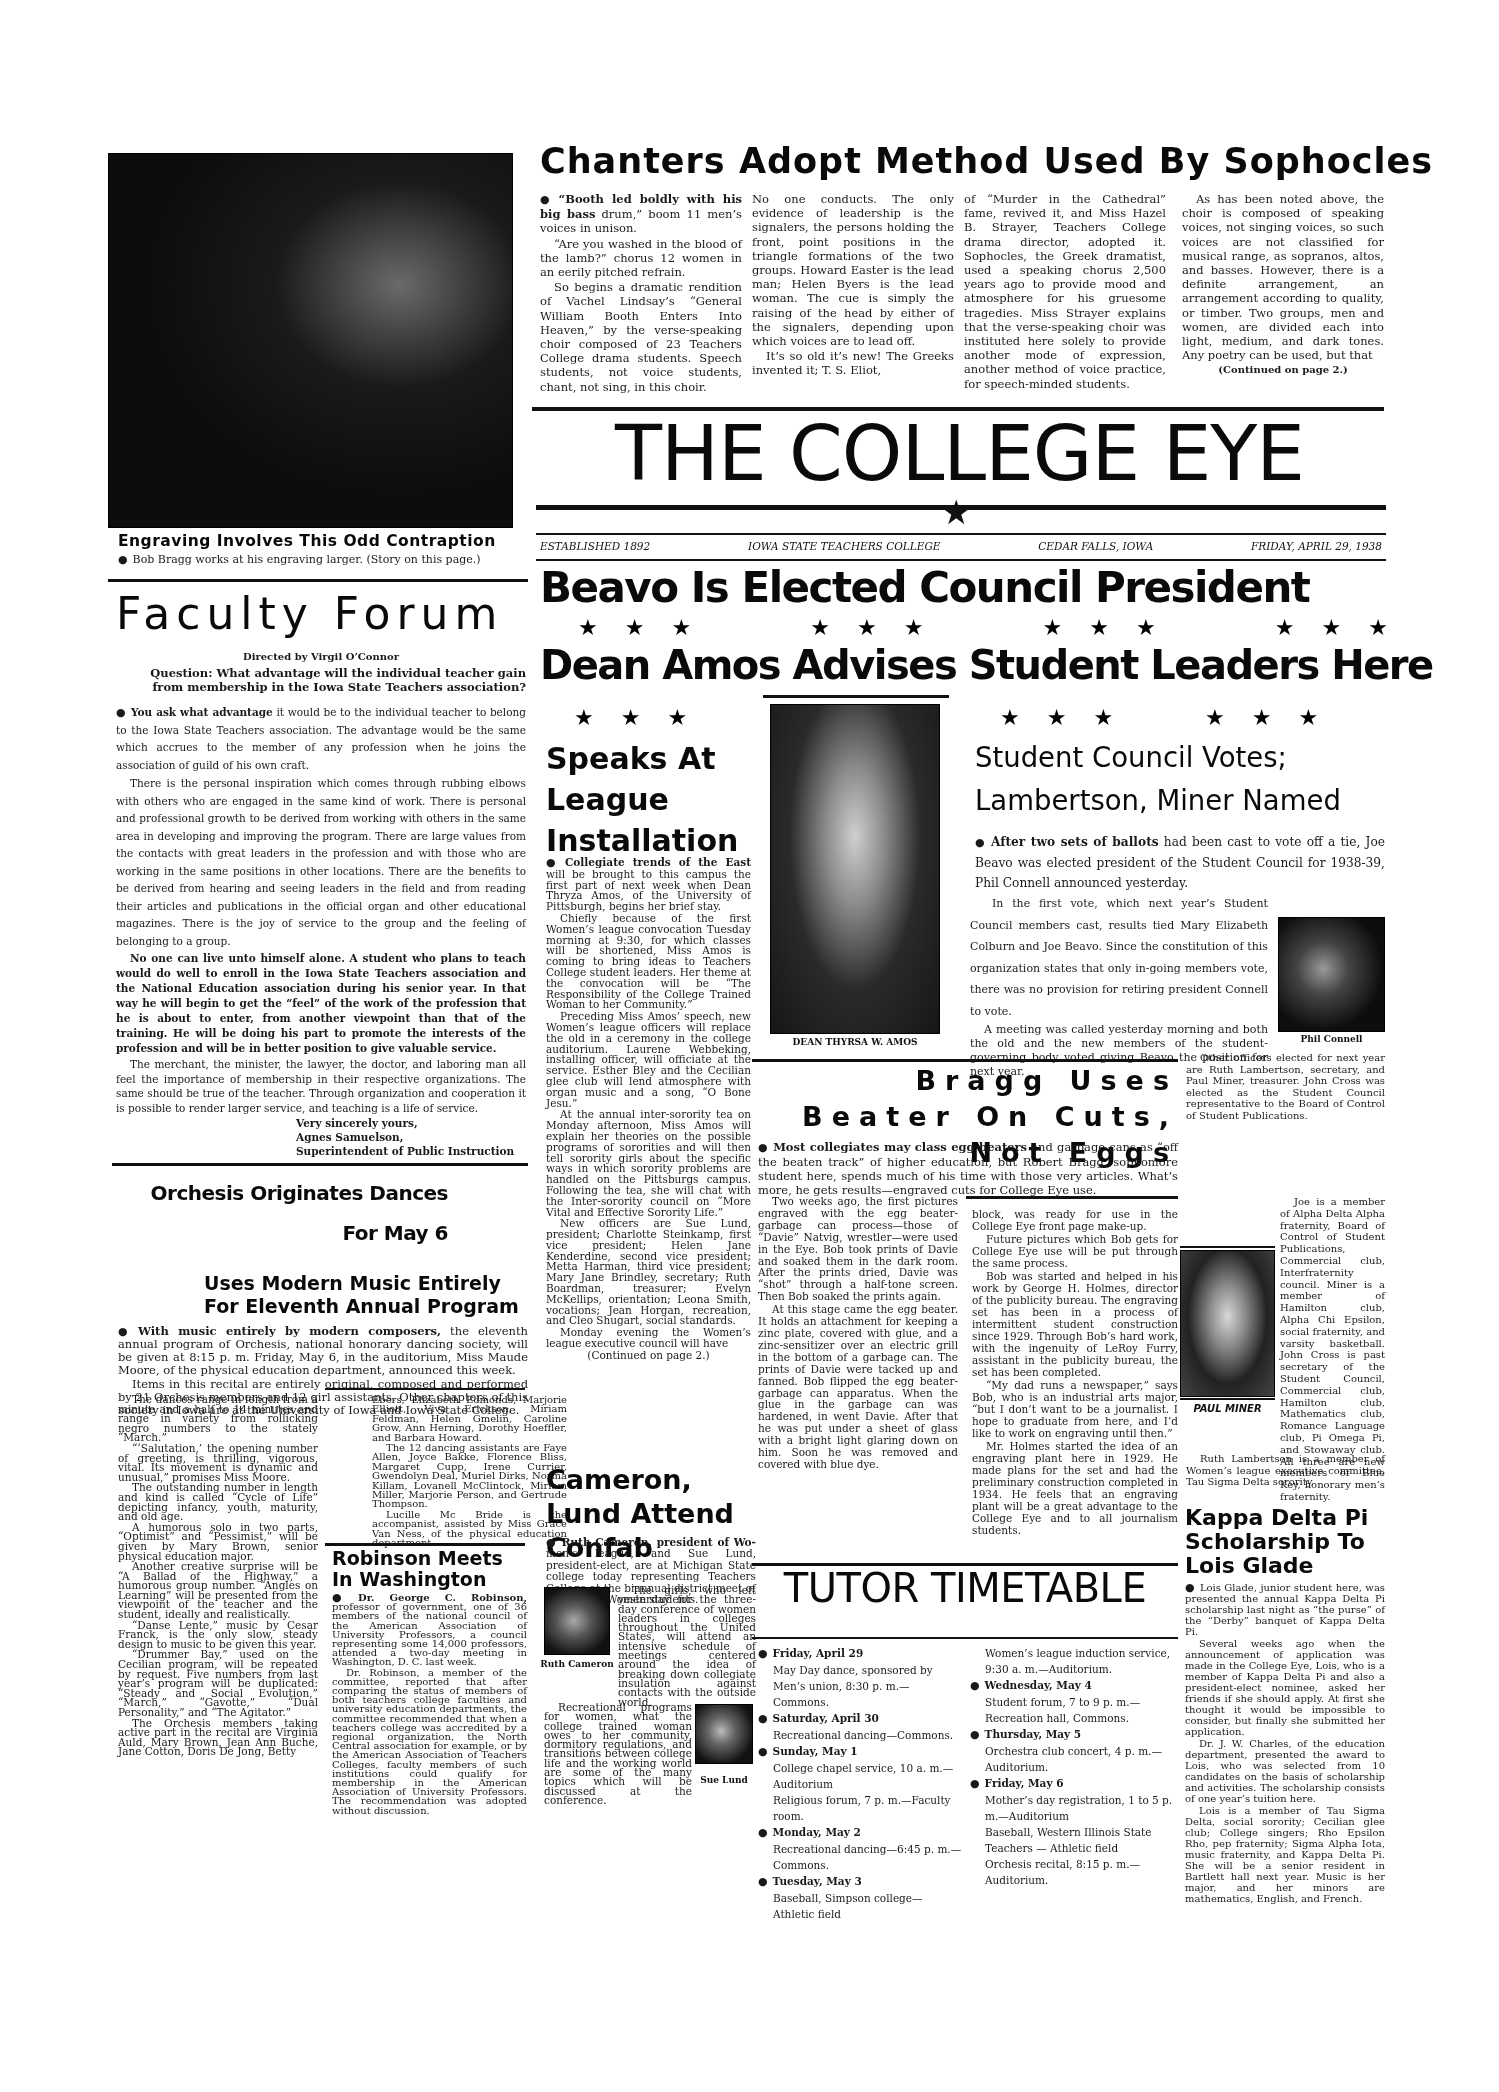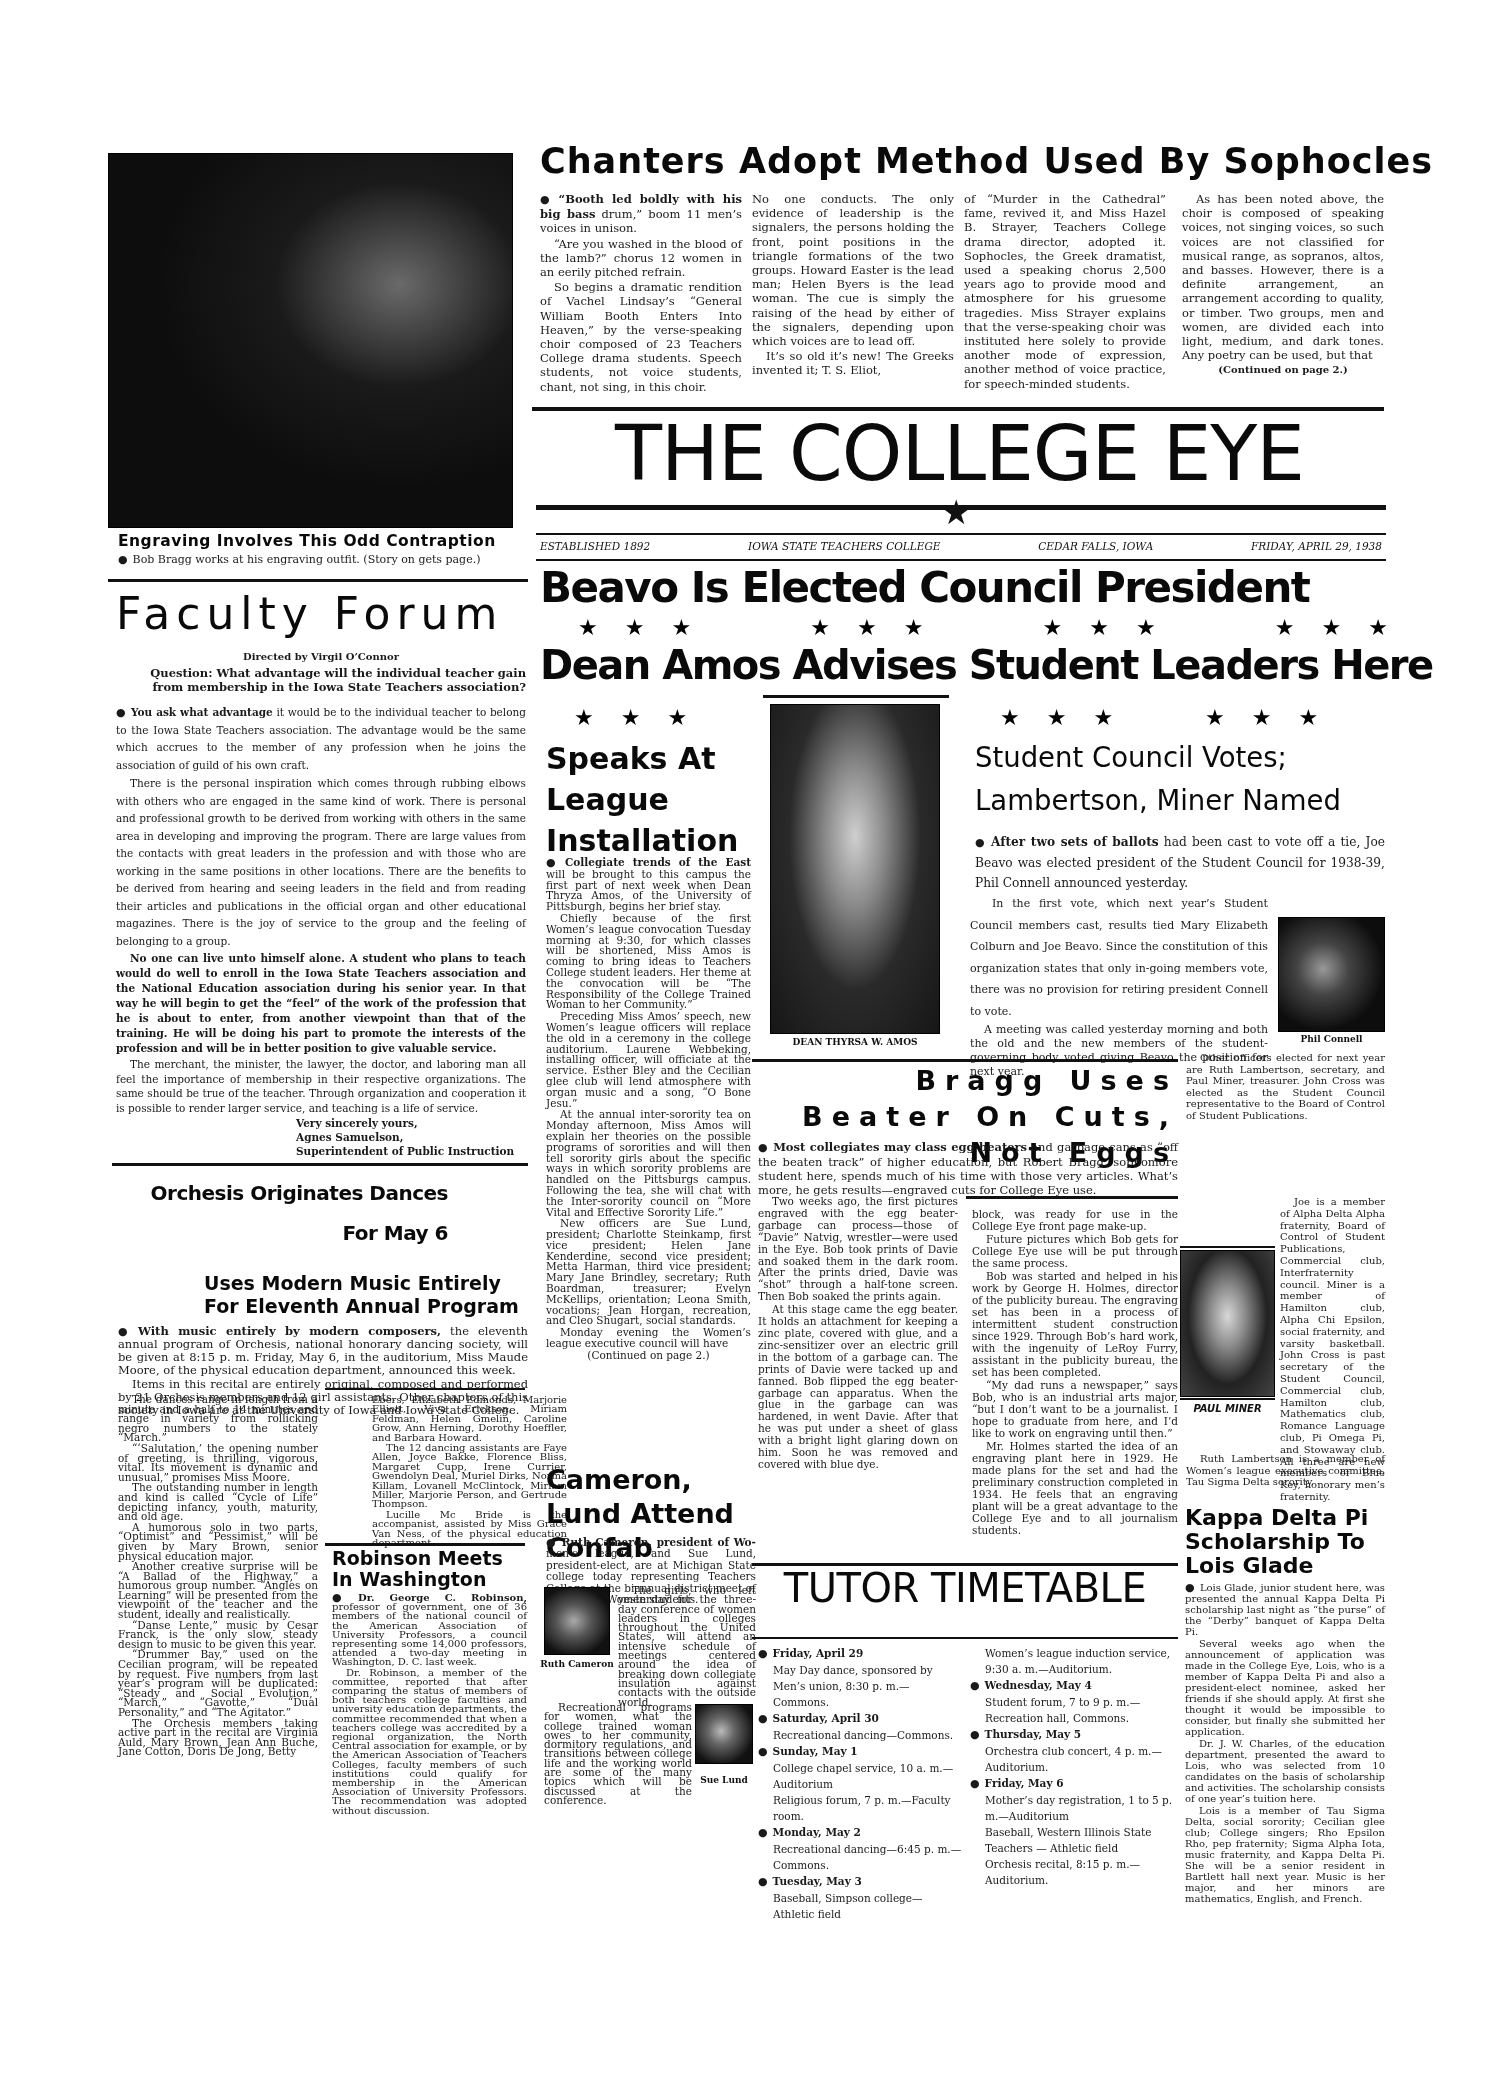--- a/index.html
+++ b/index.html
@@ -18,21 +18,21 @@
   .photo-engraving { background: radial-gradient(ellipse at 72% 35%, #6a6a6a 0%, #1a1a1a 30%, #0d0d0d 60%), linear-gradient(90deg, #2a2a2a 0%, #777 45%, #2a2a2a 55%, #111 100%); }
   .caption { font-family: "DejaVu Serif", serif; font-weight: bold; font-size: 10px; text-align: center; }
   .stars { font-family: "DejaVu Sans", sans-serif; font-size: 22px; letter-spacing: 10px; color: #000; }
   .cont { text-align: center; font-weight: bold; text-indent: 0 !important; }
 </style>
 </head>
 <body>
 
 <div class="photo photo-engraving" style="left:108px; top:153px; width:405px; height:375px;"></div>
 <div class="abs hlight" style="left:118px; top:533px; width:400px; font-size:15.5px; font-weight:bold; letter-spacing:0.5px;">Engraving Involves This Odd Contraption</div>
-<div class="abs body-text bullet" style="left:118px; top:553px; width:410px; font-size:11px; text-align:left;">Bob Bragg works at his engraving outfit. (Story on gets page.)</div>
+<div class="abs body-text bullet" style="left:118px; top:553px; width:410px; font-size:11px; text-align:left;">Bob Bragg works at his engraving larger. (Story on this page.)</div>
 <div class="rule" style="left:108px; top:579px; width:420px; height:3px;"></div>
 
 <div class="abs hsans" style="left:540px; top:143px; width:960px; font-size:35px; letter-spacing:1px; white-space:nowrap;">Chanters Adopt Method Used By Sophocles</div>
 <div class="abs body-text" style="left:540px; top:192px; width:202px;">
   <p class="lead"><span class="bullet"></span><span class="bold">“Booth led boldly with his big bass</span><span> drum,” boom 11 men’s voices in unison.</span></p>
   <p>“Are you washed in the blood of the lamb?” chorus 12 women in an eerily pitched refrain.</p>
   <p>So begins a dramatic rendition of Vachel Lindsay’s “General William Booth Enters Into Heaven,” by the verse-speaking choir composed of 23 Teachers College drama students. Speech students, not voice students, chant, not sing, in this choir.</p>
 </div>
 <div class="abs body-text" style="left:752px; top:192px; width:202px;">
   <p class="lead">No one conducts. The only evidence of leadership is the signalers, the persons holding the front, point positions in the triangle formations of the two groups. Howard Easter is the lead man; Helen Byers is the lead woman. The cue is simply the raising of the head by either of the signalers, depending upon which voices are to lead off.</p>

